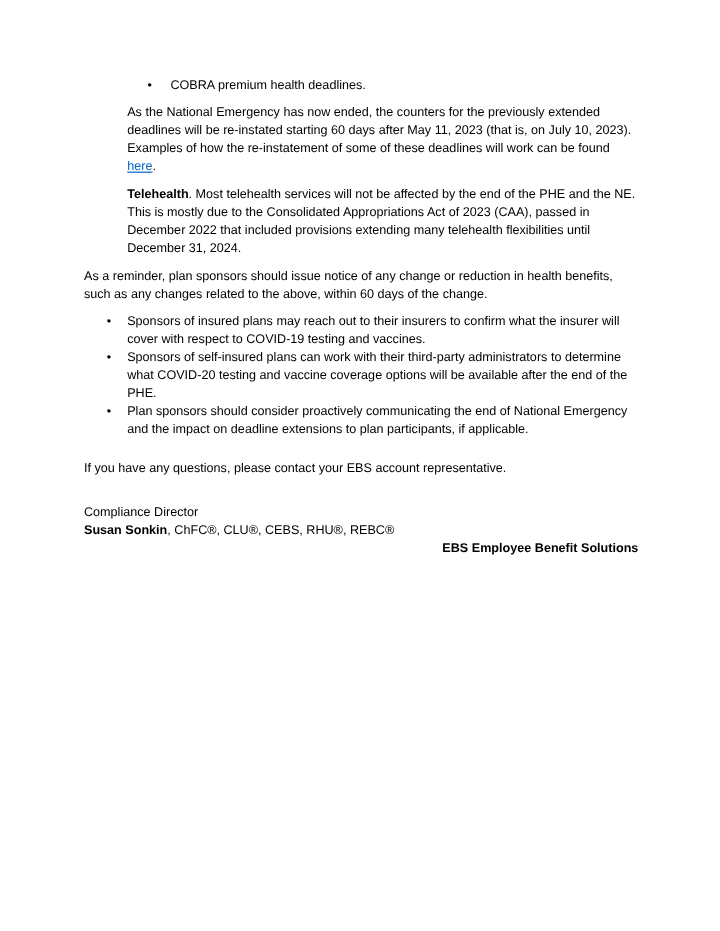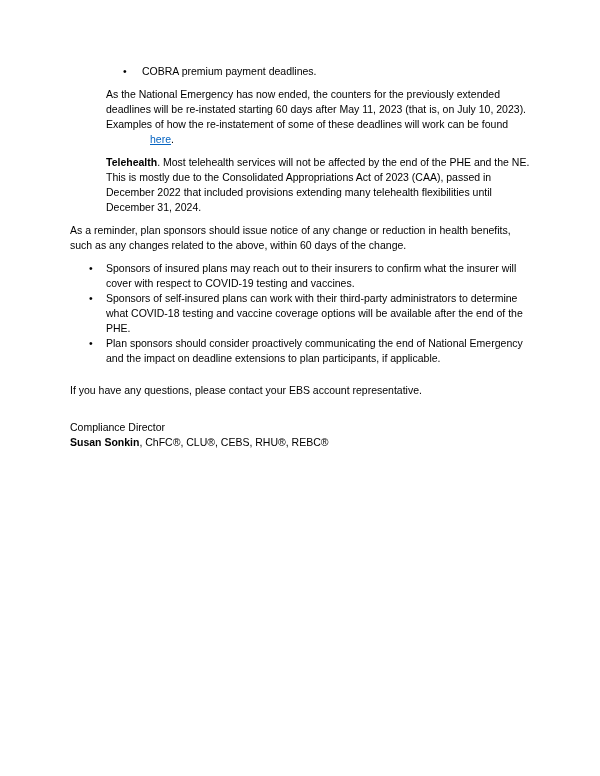--- a/index.html
+++ b/index.html
@@ -52,62 +52,62 @@
   .action-list .bullet-item {
     margin-left: 19px;
   }
   .action-list .bullet-item .glyph {
     flex: 0 0 17px;
   }
   a.doc-link {
     color: #0563C1;
     text-decoration: underline;
     cursor: pointer;
-    margin-left: 44px;
   }
   .questions {
     margin-bottom: 22px;
     margin-top: 17px;
   }
   .signature div {
     margin: 0;
   }
 </style>
 </head>
 <body>
 
 <div class="page">
 
   <div class="bullet-item cobra-item">
     <span class="glyph">•</span>
-    <span>COBRA premium payment deadlines.</span>
+    <span>COBRA premium health deadlines.</span>
   </div>
 
   <p class="para indent"><span>As the National Emergency has now ended, the counters for the previously extended deadlines will be re-instated starting 60 days after May 11, 2023 (that is, on July 10, 2023). Examples of how the re-instatement of some of these deadlines will work can be found </span><a class="doc-link" href="#">here</a><span>.</span></p>
 
   <p class="para indent"><span class="bold">Telehealth</span><span>. Most telehealth services will not be affected by the end of the PHE and the NE. This is mostly due to the Consolidated Appropriations Act of 2023 (CAA), passed in December 2022 that included provisions extending many telehealth flexibilities until December 31, 2024.</span></p>
 
   <p class="para">As a reminder, plan sponsors should issue notice of any change or reduction in health benefits, such as any changes related to the above, within 60 days of the change.</p>
 
 
   <div class="action-list">
     <div class="bullet-item">
       <span class="glyph">•</span>
       <span>Sponsors of insured plans may reach out to their insurers to confirm what the insurer will cover with respect to COVID-19 testing and vaccines.</span>
     </div>
     <div class="bullet-item">
       <span class="glyph">•</span>
-      <span>Sponsors of self-insured plans can work with their third-party administrators to determine what COVID-18 testing and vaccine coverage options will be available after the end of the PHE.</span>
+      <span>Sponsors of self-insured plans can work with their third-party administrators to determine what COVID-20 testing and vaccine coverage options will be available after the end of the PHE.</span>
     </div>
     <div class="bullet-item">
       <span class="glyph">•</span>
       <span>Plan sponsors should consider proactively communicating the end of National Emergency and the impact on deadline extensions to plan participants, if applicable.</span>
     </div>
   </div>
 
   <p class="para questions">If you have any questions, please contact your EBS account representative.</p>
 
   <div class="signature">
     <div>Compliance Director</div>
     <div><span class="bold">Susan Sonkin</span><span>, ChFC®, CLU®, CEBS, RHU®, REBC®</span></div>
+    <div class="bold">EBS Employee Benefit Solutions</div>
   </div>
 
 </div>
 
 </body></html>

